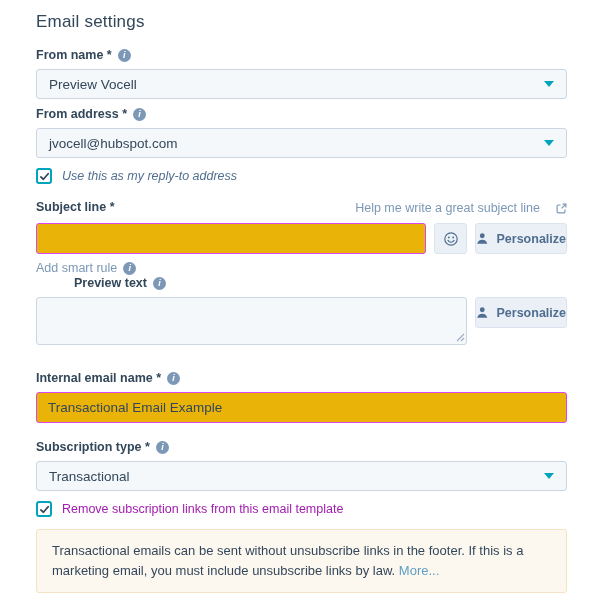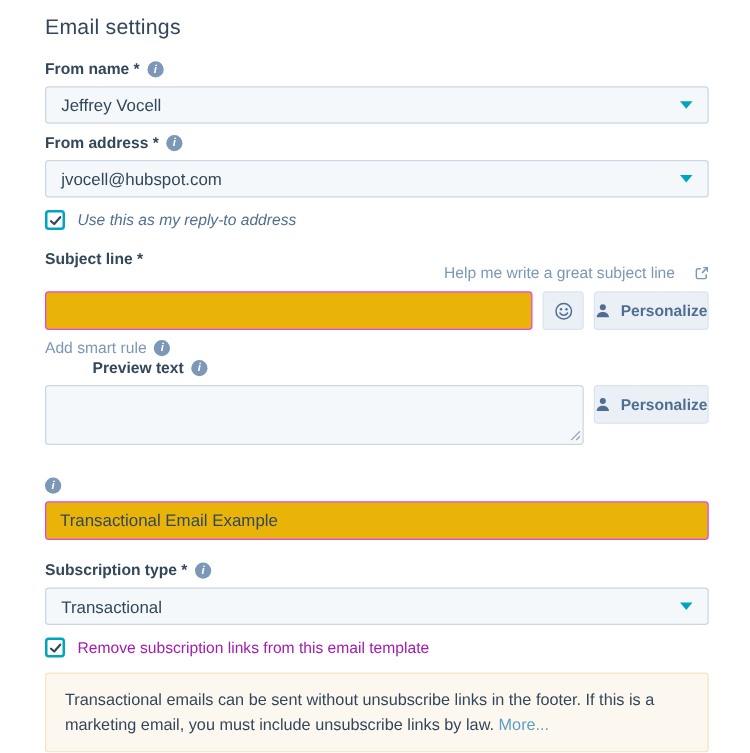--- a/index.html
+++ b/index.html
@@ -109,21 +109,21 @@
 <div class="container">
 
   <h1 class="page-title">Email settings</h1>
 
   
   <div class="field-label">
     <span>From name *</span>
     <span class="info-icon">i</span>
   </div>
   <div class="select">
-    <span>Jeffrey Vocell</span>
+    <span>Preview Vocell</span>
     <span class="caret"></span>
   </div>
 
   
   <div class="field-label gap-lg">
     <span>From address *</span>
     <span class="info-icon">i</span>
   </div>
   <div class="select">
     <span>jvocell@hubspot.com</span>
@@ -135,21 +135,21 @@
     <span class="checkbox">
       <svg viewBox="0 0 12 12">
           <path d="M2 6.5L4.8 9 10 3" fill="none" stroke="#33475b" stroke-width="1.9" stroke-linecap="round" stroke-linejoin="round"></path>
         </svg>
     </span>
     <span class="checkbox-label muted">Use this as my reply-to address</span>
   </div>
 
   
   <div class="row-between gap-md">
-    <div class="field-label mt-sel" style="margin-bottom:10px;align-items:flex-end;">
+    <div class="field-label mt-sel" style="margin-bottom:0;align-items:flex-end;">
       <span>Subject line *</span>
     </div>
     <a class="help-link">
       <span>Help me write a great subject line</span>
       <svg width="11" height="11" viewBox="0 0 12 12">
         <path d="M5 2.2H2.6A1.4 1.4 0 0 0 1.2 3.6v5.8a1.4 1.4 0 0 0 1.4 1.4h5.8a1.4 1.4 0 0 0 1.4-1.4V7" fill="none" stroke="#7c98b6" stroke-width="1.3"></path>
         <path d="M7.2 1.2h3.6v3.6" fill="none" stroke="#7c98b6" stroke-width="1.3"></path>
         <path d="M10.6 1.4L6.2 5.8" fill="none" stroke="#7c98b6" stroke-width="1.3"></path>
       </svg>
     </a>
@@ -193,20 +193,21 @@
       <svg width="13" height="13" viewBox="0 0 14 14">
         <circle cx="7" cy="3.9" r="2.7" fill="#506e91"></circle>
         <path d="M1.4 13c.4-3.1 2.7-4.7 5.6-4.7s5.2 1.6 5.6 4.7z" fill="#506e91"></path>
       </svg>
       <span>Personalize</span>
     </button>
   </div>
 
   
   <div class="field-label gap-xl">
+    <span>Internal email name *</span>
     <span class="info-icon">i</span>
   </div>
   <input class="text-input" type="text" value="Transactional Email Example" style="">
 
   
   <div class="field-label" style="margin-top:17px;">
     <span>Subscription type *</span>
     <span class="info-icon">i</span>
   </div>
   <div class="select">

